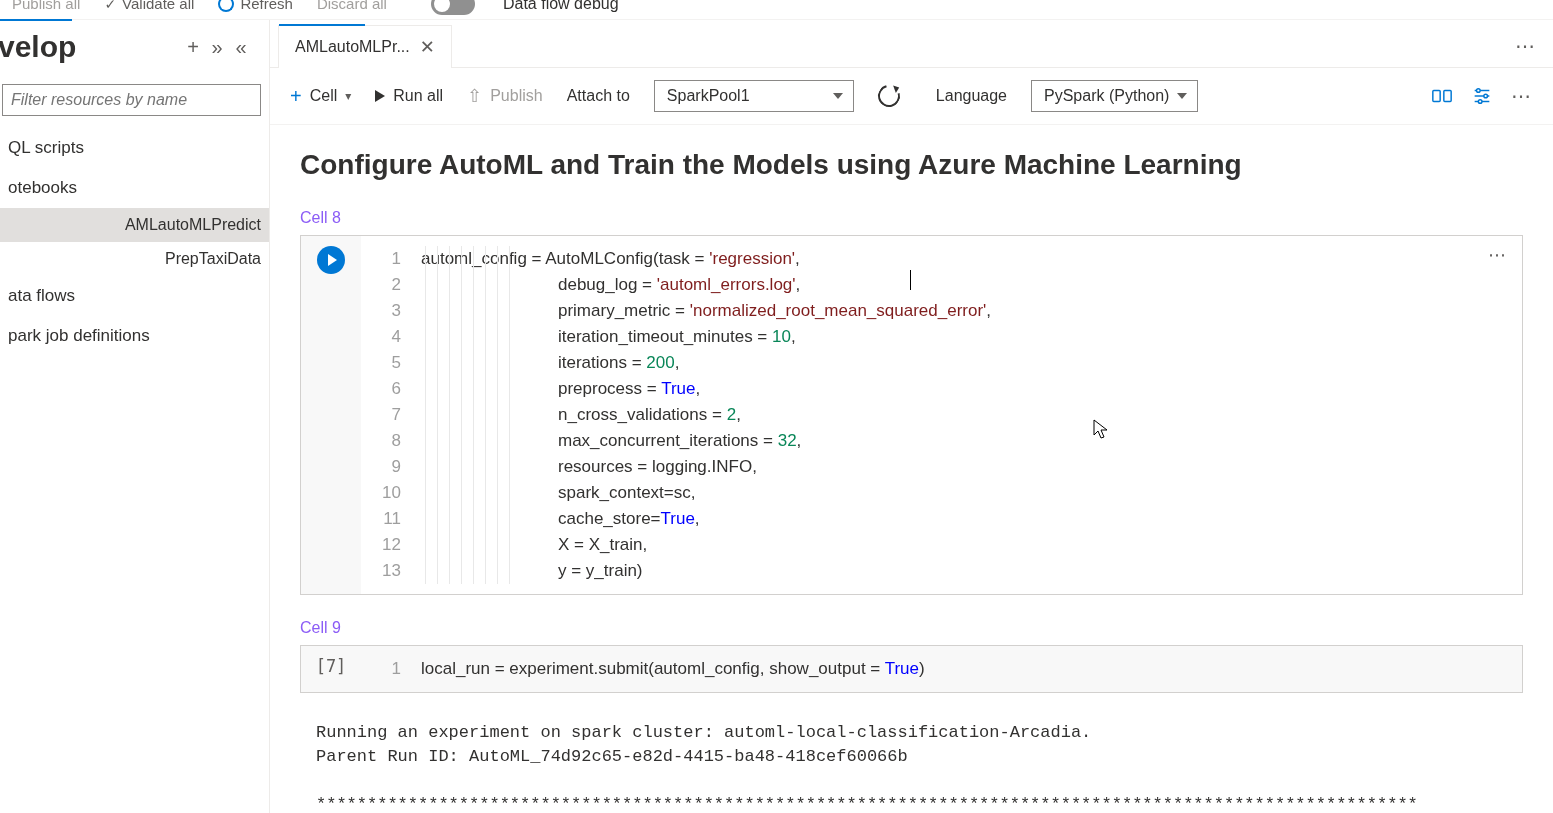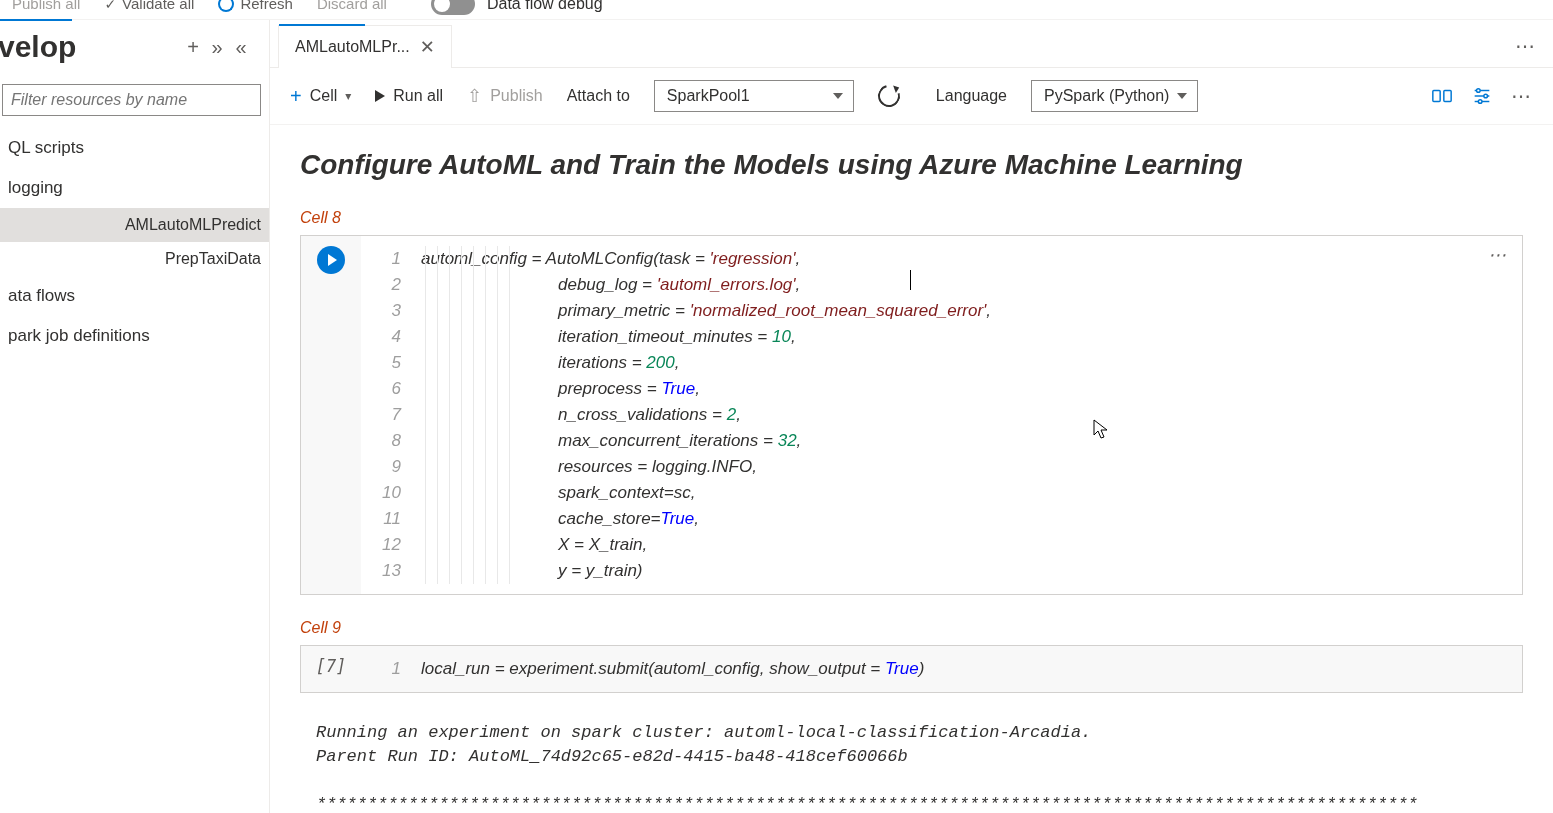--- a/index.html
+++ b/index.html
@@ -41,23 +41,23 @@
 .chev { font-size:12px; color:#605e5c; }
 .play-icon { width:0; height:0; border-left:10px solid #323130; border-top:6px solid transparent; border-bottom:6px solid transparent; }
 .upload-icon { color:#a19f9d; font-size:18px; }
 .attach-select { border:1px solid #8a8886; padding:6px 28px 6px 12px; font-size:16px; position:relative; min-width:200px; cursor:pointer; }
 .attach-select::after { content:''; position:absolute; right:10px; top:12px; border-left:5px solid transparent; border-right:5px solid transparent; border-top:6px solid #605e5c; }
 .refresh-circle { width:22px; height:22px; border:2px solid #323130; border-radius:50%; border-top-color:transparent; transform:rotate(30deg); cursor:pointer; position:relative; }
 .refresh-circle::after { content:''; position:absolute; top:-4px; right:2px; border-left:4px solid transparent; border-right:4px solid transparent; border-bottom:5px solid #323130; transform:rotate(40deg); }
 .nb-right { margin-left:auto; display:flex; gap:18px; align-items:center; }
 .toolbar-icon { width:22px; height:22px; cursor:pointer; }
 
-.nb-body { flex:1; overflow-y:auto; padding:16px 30px 8px 30px;font-style:italic; }
+.nb-body { flex:1; overflow-y:auto; padding:16px 30px 8px 30px; }
 .nb-title { font-size:28px; font-weight:700; margin:8px 0 28px 0; }
-.cell-label { font-size:16px; color:#c2410c; margin-bottom:8px; }
+.cell-label { font-size:16px; color:#8b5cf6; margin-bottom:8px; }
 
 .code-cell { display:flex; border:1px solid #d2d0ce; margin-bottom:24px; position:relative; }
 .cell-gutter { width:60px; background:#f8f8f8; display:flex; align-items:flex-start; justify-content:center; padding-top:10px; }
 .run-btn { width:28px; height:28px; background:#0078d4; border-radius:50%; display:flex; align-items:center; justify-content:center; cursor:pointer; }
 .run-btn::after { content:''; border-left:9px solid #fff; border-top:6px solid transparent; border-bottom:6px solid transparent; margin-left:2px; }
 .exec-count { font-family:"Consolas",monospace; font-size:17px; color:#605e5c; }
 .code-editor { flex:1; padding:10px 16px; position:relative; }
 .editor-line { display:flex; font-family:"Consolas","Courier New",monospace; font-size:17px; line-height:26px; }
 .lineno { width:44px; text-align:right; color:#9e9e9e; padding-right:20px; user-select:none; }
 .code-txt { white-space:pre; }
@@ -84,41 +84,41 @@
       <span style="font-size:14px">✓</span>
       <span>Validate all</span>
     </div>
   <div class="tb-item">
       <span class="refresh-spin"></span>
       <span>Refresh</span>
     </div>
   <div class="tb-item disabled">
       <span>Discard all</span>
     </div>
-  <div style="display:flex;align-items:center;gap:12px;margin-left:20px">
+  <div style="display:flex;align-items:center;gap:28px;margin-left:20px">
     <div class="toggle-track">
         <div class="toggle-thumb"></div>
       </div>
     <span class="debug-label">Data flow debug</span>
   </div>
 </div>
 
 <div class="main-layout">
   <div class="sidebar">
     <div class="side-head">
       <div class="side-title">velop</div>
       <div class="side-icon">+</div>
       <div class="side-icon">»</div>
       <div class="side-icon">«</div>
     </div>
     <div class="filter-box">
       <input type="text" placeholder="Filter resources by name" style="">
     </div>
     <div class="tree-item">QL scripts</div>
-    <div class="tree-item">logging</div>
+    <div class="tree-item">otebooks</div>
     <div class="tree-child active">AMLautoMLPredict</div>
     <div class="tree-child">PrepTaxiData</div>
     <div class="tree-item">ata flows</div>
     <div class="tree-item">park job definitions</div>
   </div>
 
   <div class="content">
     <div class="tabs-row">
       <div class="tab">
         <div class="tab-progress"></div>

